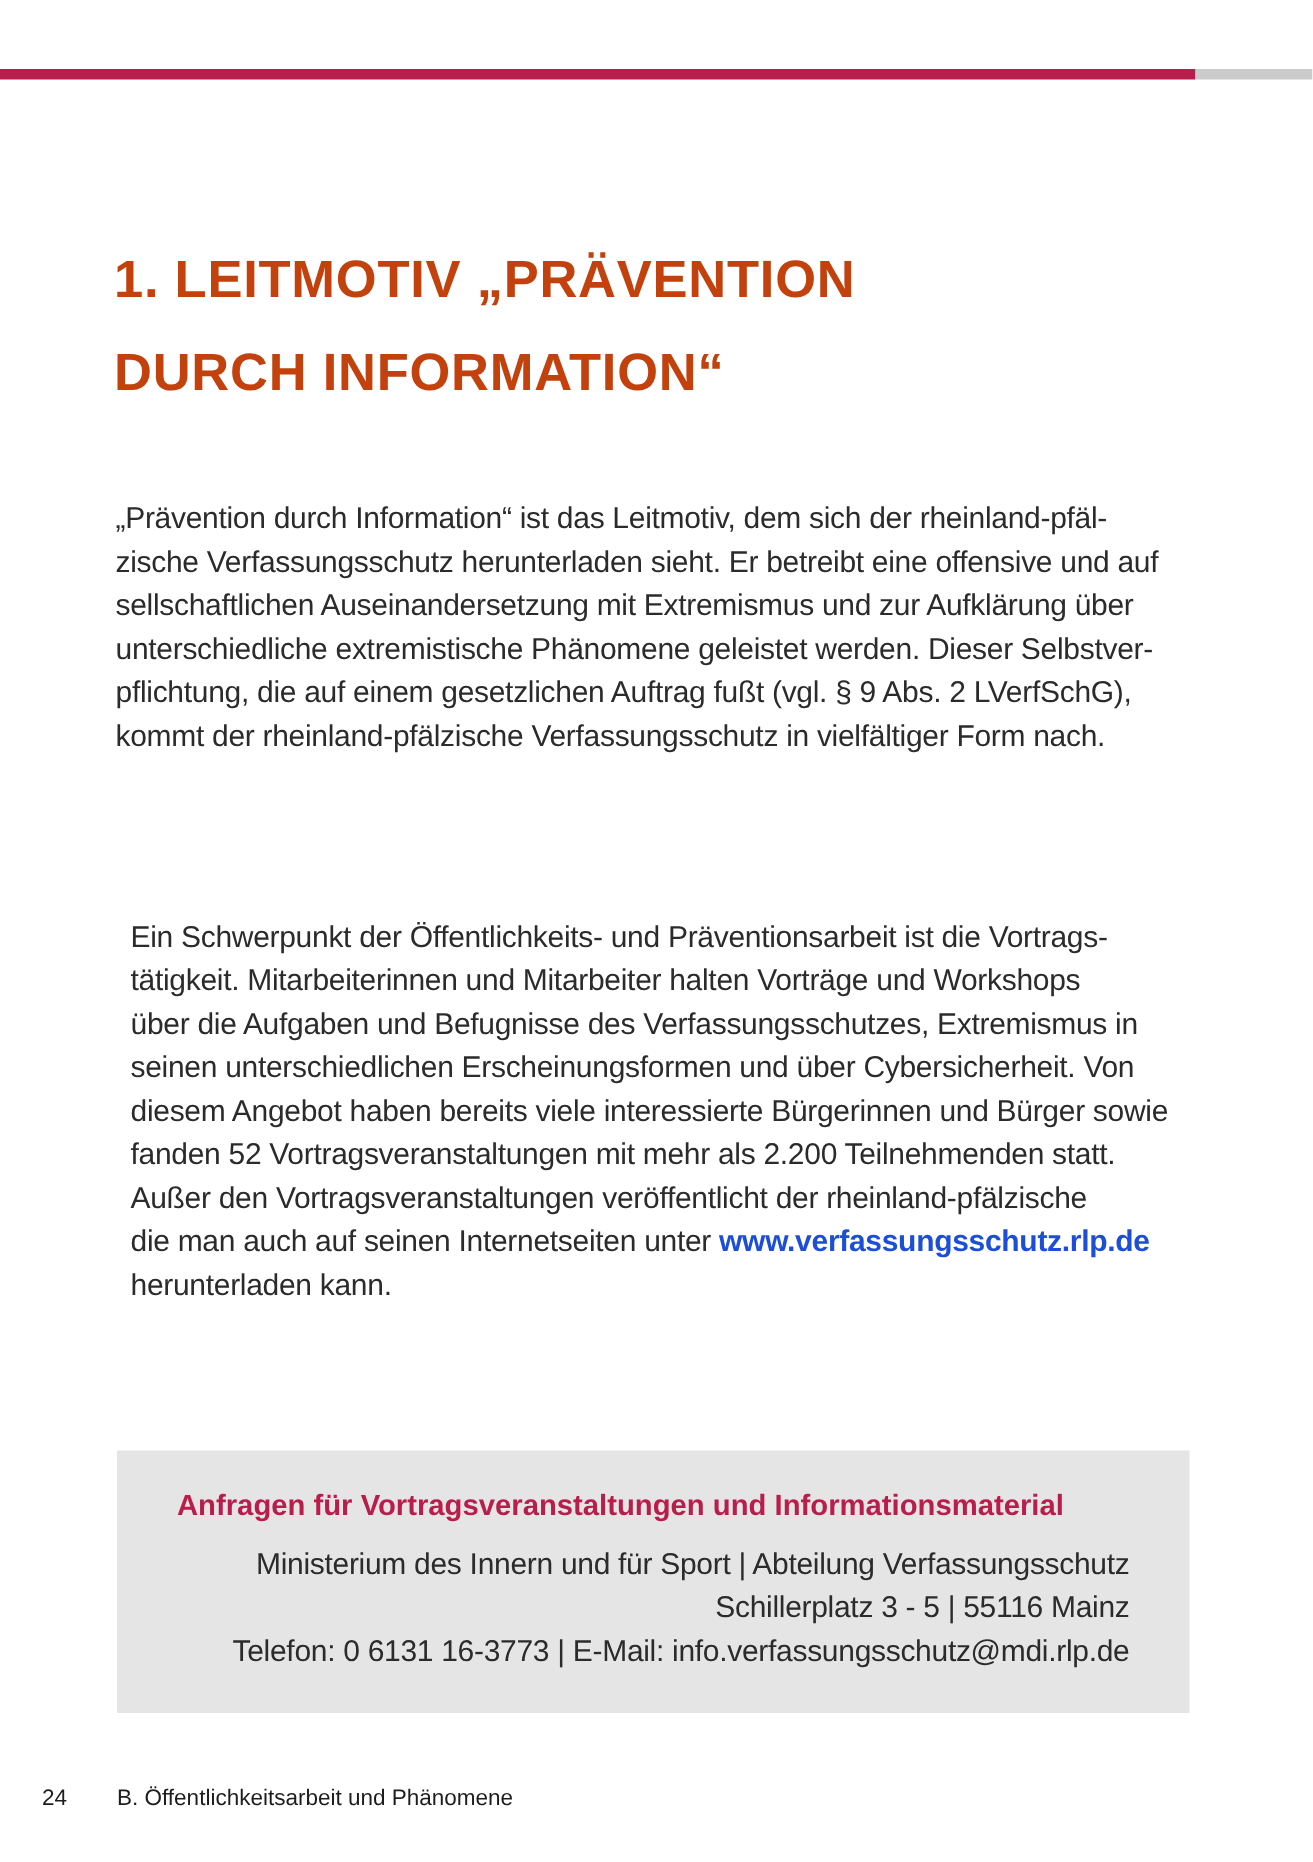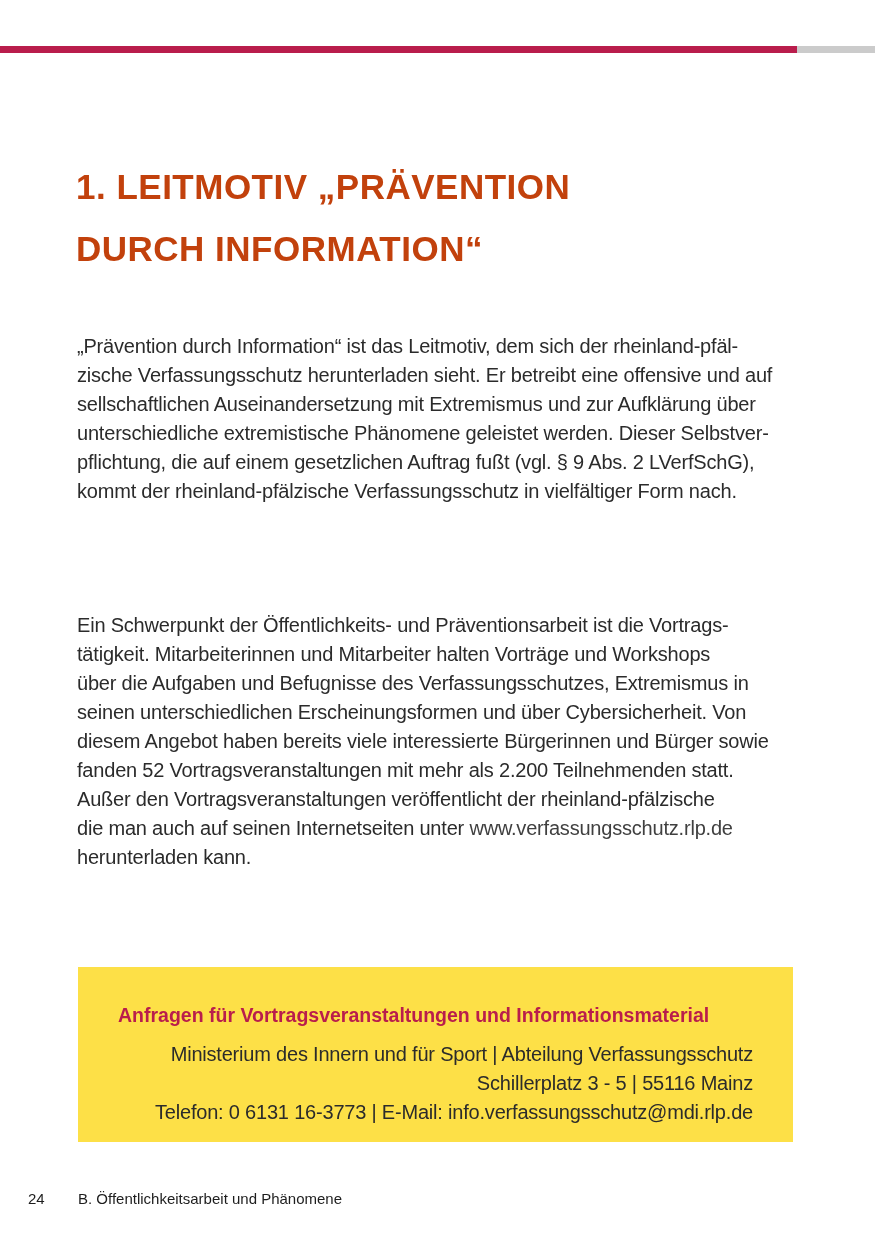--- a/index.html
+++ b/index.html
@@ -38,35 +38,35 @@
   .body-par {
     position: absolute;
     left: 77px;
     width: 740px;
     color: #2b2b2b;
     font-size: 20px;
     line-height: 29px;
     letter-spacing: -0.2px;
   }
   .par-1 { top: 332px; }
-  .par-2 { top: 611px; }
+  .par-2 { top: 611px; margin-left: 10px; }
   .body-par .line { display: block; white-space: nowrap; }
   .inline-link {
-    color: #404040;
-    font-weight: normal;
+    color: #1d4ed8;
+    font-weight: bold;
     text-decoration: none;
     cursor: pointer;
   }
   .info-box {
     position: absolute;
     left: 78px; top: 967px;
     width: 715px; height: 175px;
-    background: #fde047;
+    background: #e5e5e5;
     box-sizing: border-box;
-    padding: 36px 40px 0 40px;
+    padding: 25px 40px 0 40px;
   }
   .info-box-title {
     color: #b91d4c;
     font-weight: bold;
     font-size: 19.5px;
     line-height: 24px;
     margin: 0 0 13px 0;
     white-space: nowrap;
   }
   .info-box-lines {

